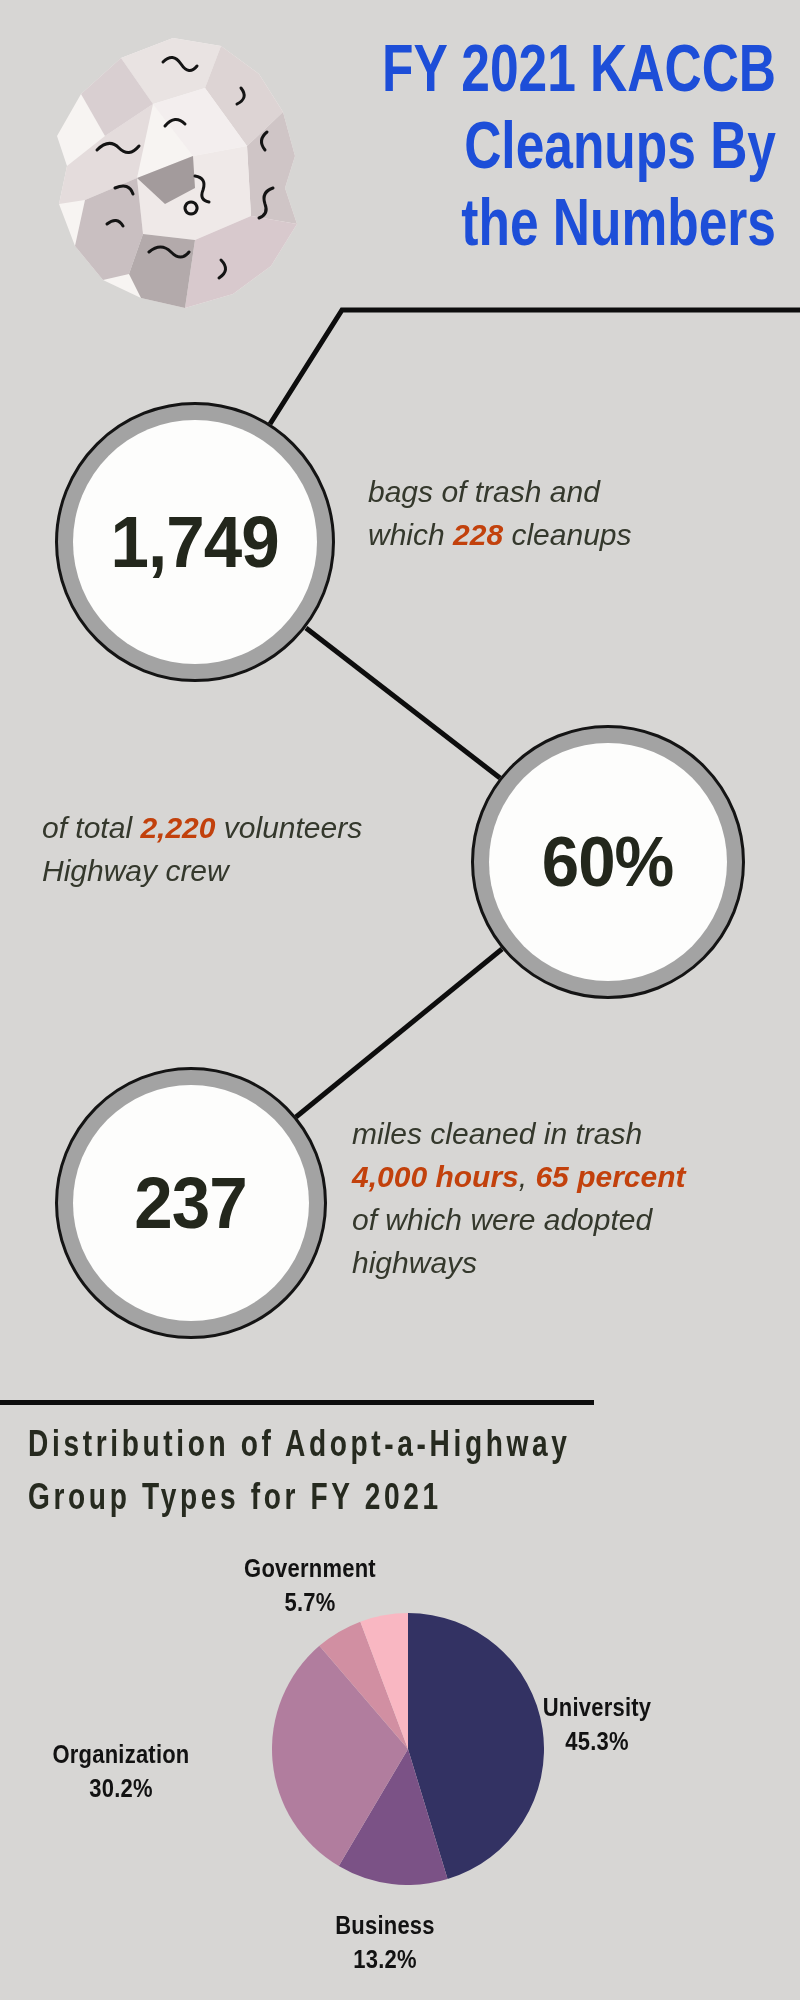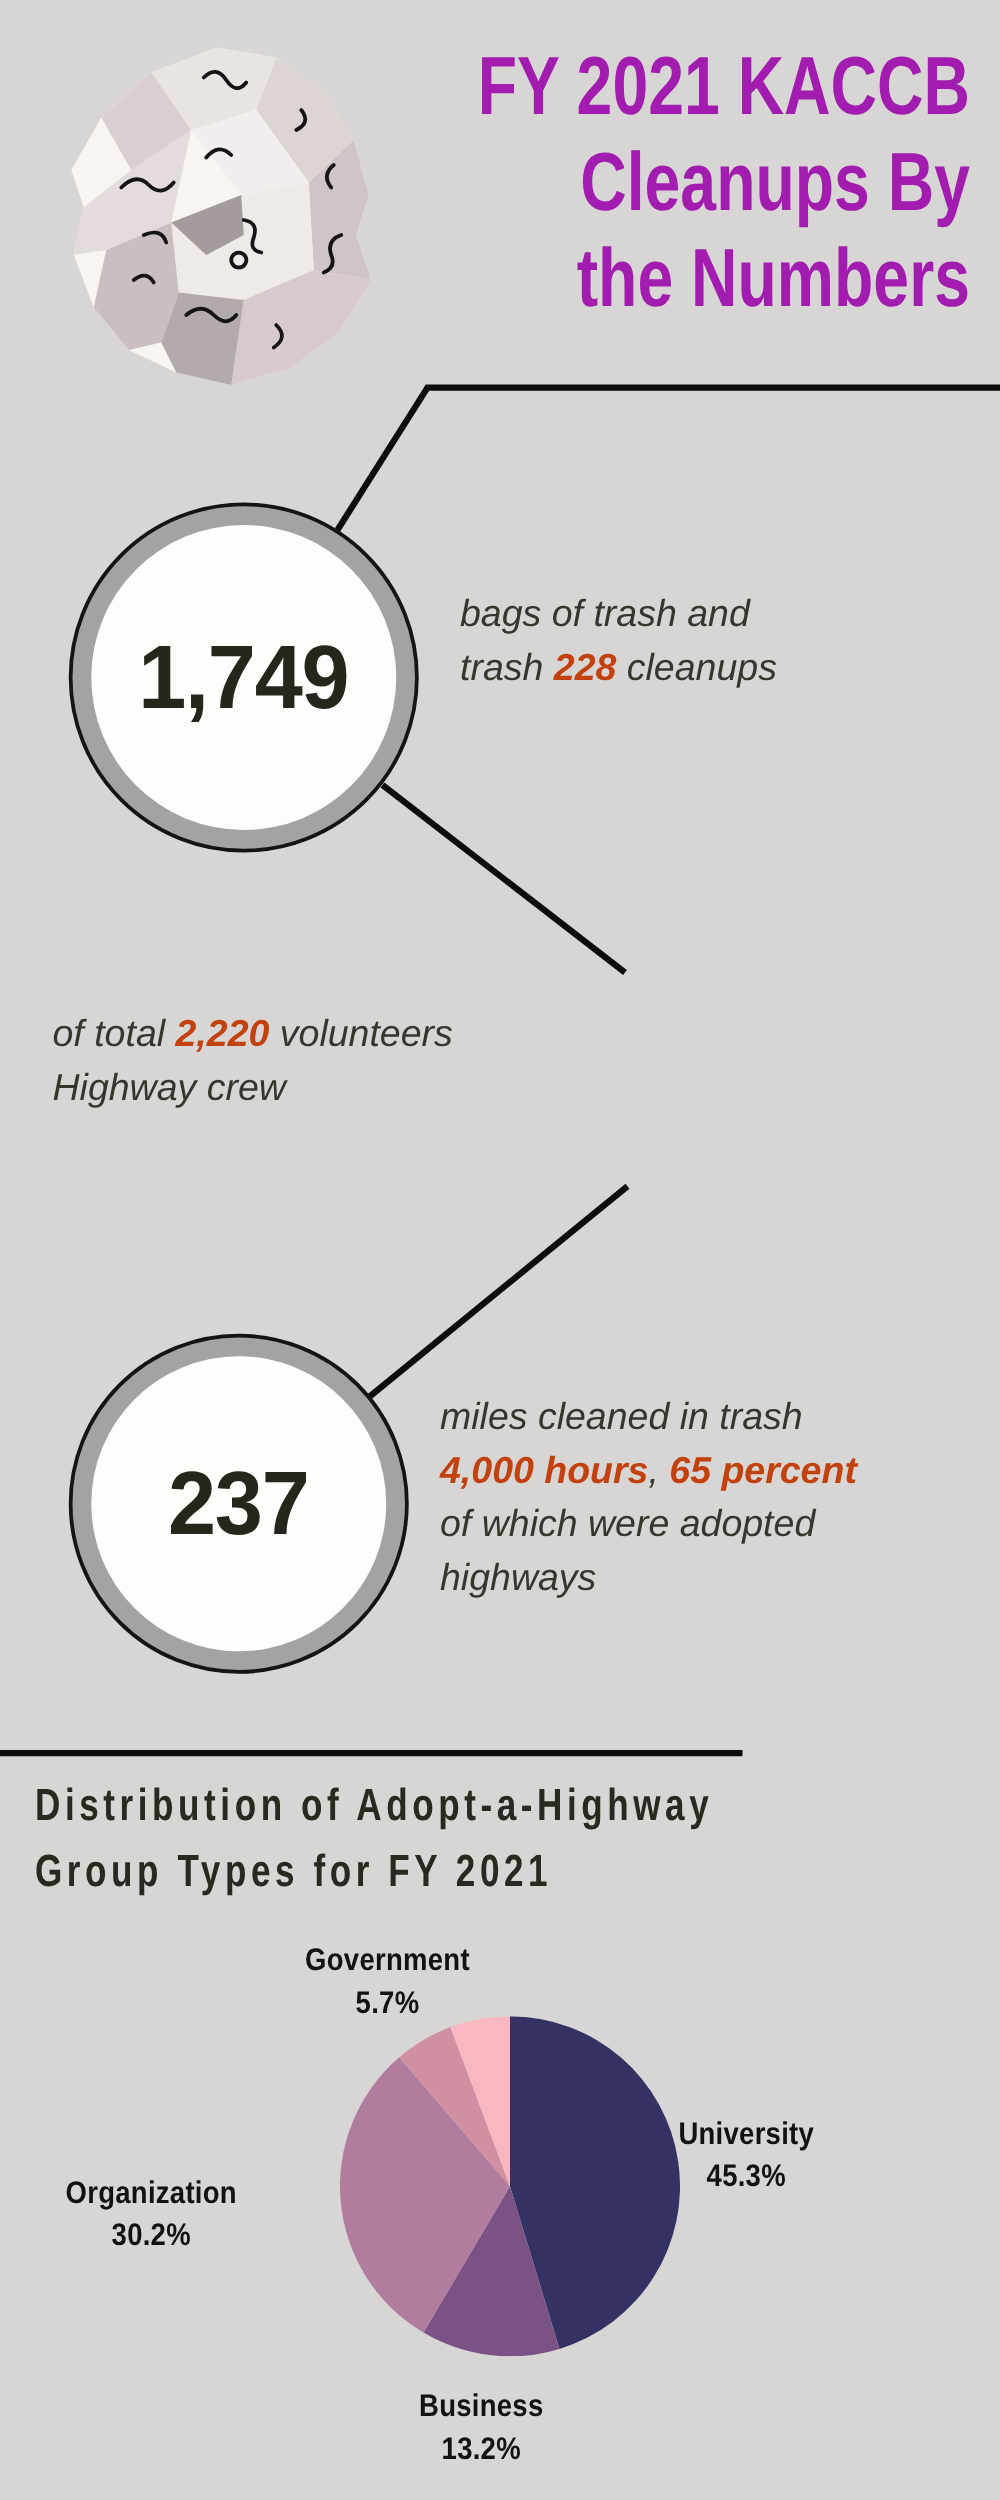--- a/index.html
+++ b/index.html
@@ -1,20 +1,20 @@
 <!DOCTYPE html>
 <html><head>
 <meta charset="utf-8">
 <style>
   html,body{margin:0;padding:0;}
   body{font-family:"Liberation Sans", sans-serif;}
   #canvas{position:relative;width:800px;height:2000px;background:#d7d6d4;overflow:hidden;}
 
   
-  .main-title{position:absolute;top:30px;right:24px;width:560px;text-align:right;color:#a21caf;}
+  .main-title{position:absolute;top:30px;right:24px;width:560px;text-align:right;color:#1d4ed8;}
   .main-title .tline{font-size:66px;font-weight:700;line-height:77px;transform:scaleX(0.78);transform-origin:100% 50%;letter-spacing:0px;white-space:nowrap;}
 
   
   #lines{position:absolute;left:0;top:0;}
 
   
   .stat-circle{position:absolute;box-sizing:border-box;border:3px solid #141414;border-radius:50%;background:#a3a3a3;}
   .stat-circle .inner{position:absolute;border-radius:50%;background:#fdfdfc;display:flex;align-items:center;justify-content:center;}
   .stat-value{font-weight:700;color:#23271c;letter-spacing:-1px;transform:scaleX(0.96);}
   #circle1{left:55px;top:402px;width:280px;height:280px;}
@@ -93,23 +93,28 @@
     <div class="tline">the Numbers</div>
   </div>
 
   <div id="circle1" class="stat-circle">
     <div class="inner">
       <span class="stat-value">1,749</span>
     </div>
   </div>
   <div id="desc1" class="stat-desc">
     <div><span>bags of trash and</span></div>
-    <div><span>trash </span><b>228</b><span> cleanups</span></div>
+    <div><span>which </span><b>228</b><span> cleanups</span></div>
   </div>
 
+  <div id="circle2" class="stat-circle">
+    <div class="inner">
+      <span class="stat-value">60%</span>
+    </div>
+  </div>
   <div id="desc2" class="stat-desc">
     <div><span>of total </span><b>2,220</b><span> volunteers</span></div>
     <div><span>Highway crew</span></div>
   </div>
 
   <div id="circle3" class="stat-circle">
     <div class="inner">
       <span class="stat-value">237</span>
     </div>
   </div>

